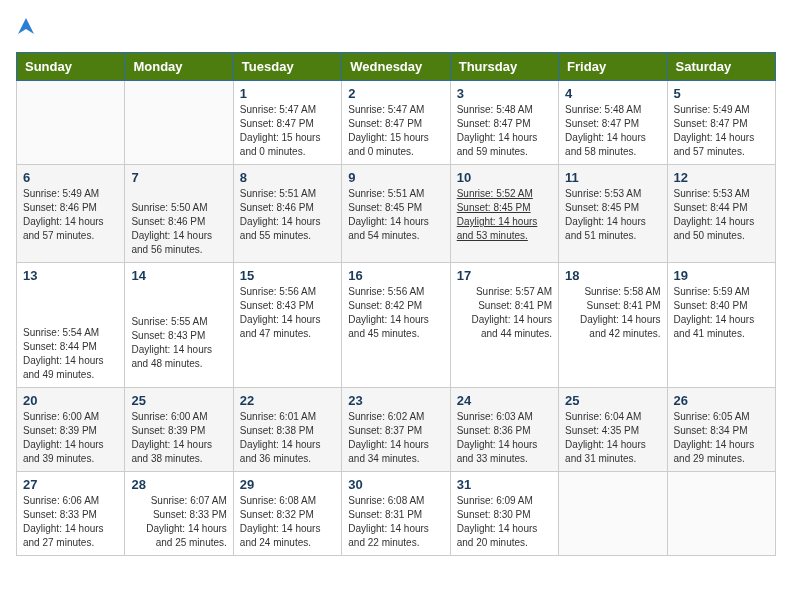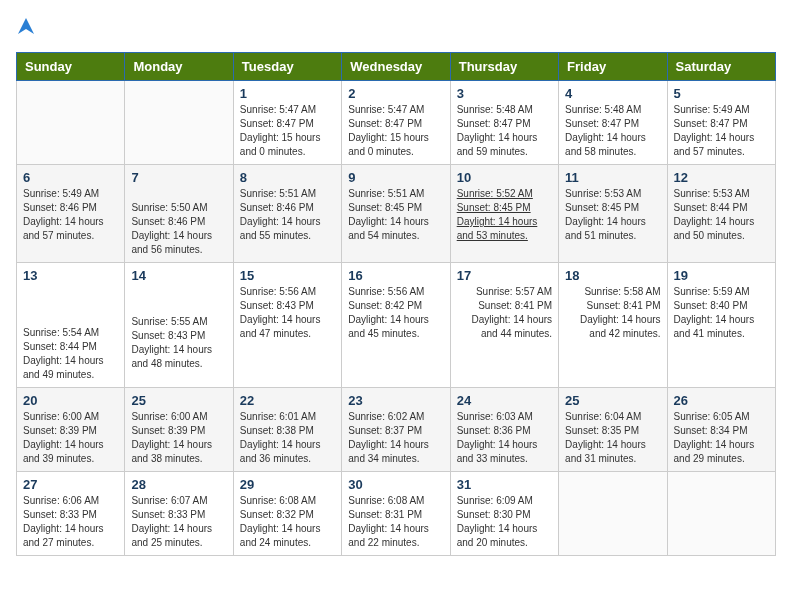--- a/index.html
+++ b/index.html
@@ -275,40 +275,40 @@
         </td>
         <td>
           <span class="day-num">24</span>
           <div class="day-info" style="white-space: pre-line;">Sunrise: 6:03 AM
 Sunset: 8:36 PM
 Daylight: 14 hours and 33 minutes.</div>
         </td>
         <td>
           <span class="day-num">25</span>
           <div class="day-info" style="white-space: pre-line;">Sunrise: 6:04 AM
-Sunset: 8:35 PM
+Sunset: 4:35 PM
 Daylight: 14 hours and 31 minutes.</div>
         </td>
         <td>
           <span class="day-num">26</span>
           <div class="day-info" style="white-space: pre-line;">Sunrise: 6:05 AM
 Sunset: 8:34 PM
 Daylight: 14 hours and 29 minutes.</div>
         </td>
       </tr>
       <tr>
         <td>
           <span class="day-num">27</span>
           <div class="day-info" style="white-space: pre-line;">Sunrise: 6:06 AM
 Sunset: 8:33 PM
 Daylight: 14 hours and 27 minutes.</div>
         </td>
         <td>
           <span class="day-num">28</span>
-          <div class="day-info" style="white-space: pre-line;">Sunrise: 6:07 AM
+          <div class="day-info" style="white-space: pre-line; text-align: right;">Sunrise: 6:07 AM
 Sunset: 8:33 PM
 Daylight: 14 hours and 25 minutes.</div>
         </td>
         <td>
           <span class="day-num">29</span>
           <div class="day-info" style="white-space: pre-line;">Sunrise: 6:08 AM
 Sunset: 8:32 PM
 Daylight: 14 hours and 24 minutes.</div>
         </td>
         <td>

